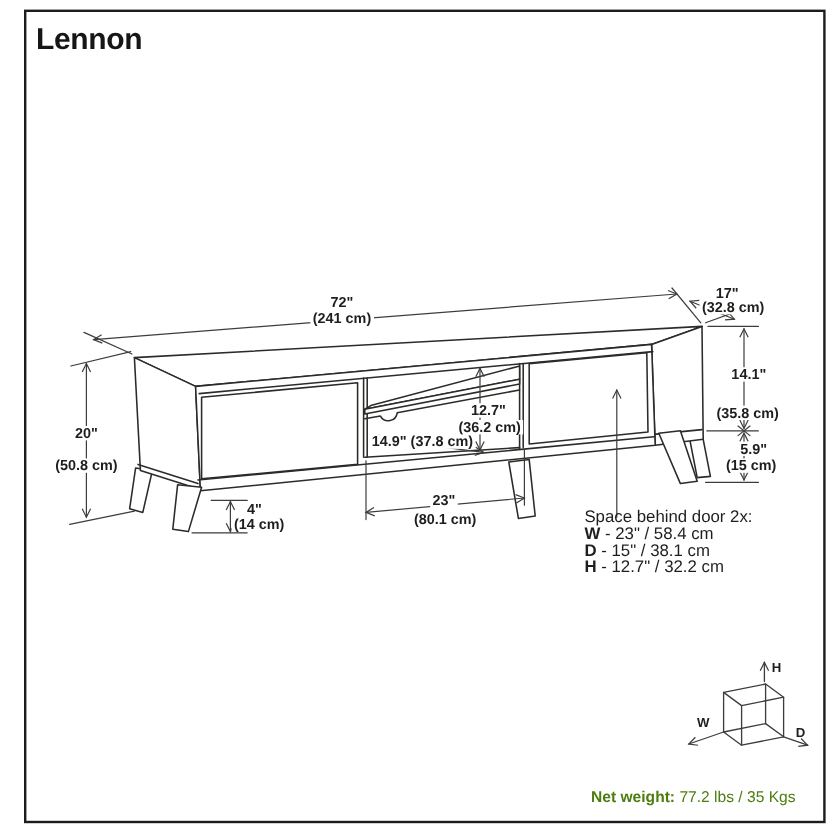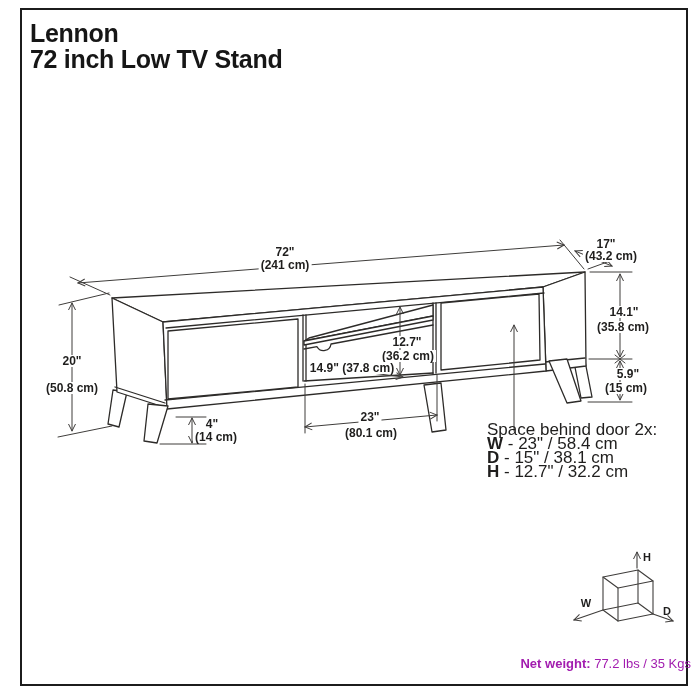--- a/index.html
+++ b/index.html
@@ -5,36 +5,35 @@
   html,body{margin:0;padding:0;background:#fff;}
   .page{position:relative;width:700px;height:700px;background:#fff;overflow:hidden;
         font-family:"Liberation Sans",sans-serif;color:#1f1e1d;}
   .frame{position:absolute;left:20px;top:8px;width:668px;height:678px;
          border:2px solid #1c1c1c;box-sizing:border-box;}
   .title{position:absolute;left:30px;top:20px;font-weight:700;font-size:25px;
          line-height:26px;color:#161616;letter-spacing:-0.3px;}
   svg.art{position:absolute;left:0;top:0;pointer-events:none;}
   .dim{position:absolute;transform:translate(-50%,-50%);font-weight:700;font-size:12px;
        line-height:12px;background:#fff;padding:0 2px;white-space:nowrap;color:#1f1e1d;}
-  .sbd{position:absolute;left:487px;top:423px;font-size:17px;line-height:14px;color:#1f1e1d;}
+  .sbd{position:absolute;left:487px;top:423px;font-size:14px;line-height:14px;color:#1f1e1d;}
   .sbd b{font-weight:700;}
   .axis{position:absolute;transform:translate(-50%,-50%);font-weight:700;font-size:11px;color:#1f1e1d;}
-  .netweight{position:absolute;left:498px;top:656px;width:193px;text-align:right;
-             font-size:13px;line-height:16px;color:#a21caf;}
+  .netweight{position:absolute;left:470px;top:656px;width:193px;text-align:right;
+             font-size:13px;line-height:16px;color:#4d7c0f;}
   .netweight b{font-weight:700;}
 </style>
 </head>
 <body>
 
 <div class="page">
   <div class="frame"></div>
 
   <div class="title">
     <div>Lennon</div>
-    <div>72 inch Low TV Stand</div>
   </div>
 
   <svg class="art" width="700" height="700" viewBox="0 0 700 700">
     <defs>
       <marker id="aE" markerUnits="userSpaceOnUse" markerWidth="16" markerHeight="16" refX="0" refY="0" orient="auto" overflow="visible">
         <path d="M-7,-3.5 L0,0 L-7,3.5" fill="none" stroke="#3f3d3b" stroke-width="1"></path>
       </marker>
       <marker id="aS" markerUnits="userSpaceOnUse" markerWidth="16" markerHeight="16" refX="0" refY="0" orient="auto" overflow="visible">
         <path d="M7,-3.5 L0,0 L7,3.5" fill="none" stroke="#3f3d3b" stroke-width="1"></path>
       </marker>
@@ -117,27 +116,27 @@
       <line x1="637" y1="568" x2="637" y2="552" marker-end="url(#aE)"></line>
       <line x1="603" y1="610" x2="574" y2="620" marker-end="url(#aE)"></line>
       <line x1="653" y1="614" x2="673" y2="621" marker-end="url(#aE)"></line>
     </g>
   </svg>
 
   <div class="dim" style="left:285px;top:252px">72"</div>
   <div class="dim" style="left:285px;top:265px">(241 cm)</div>
 
   <div class="dim" style="left:606px;top:244px">17"</div>
-  <div class="dim" style="left:611px;top:256px">(43.2 cm)</div>
+  <div class="dim" style="left:611px;top:256px">(32.8 cm)</div>
 
   <div class="dim" style="left:72px;top:361px">20"</div>
   <div class="dim" style="left:72px;top:388px">(50.8 cm)</div>
 
   <div class="dim" style="left:624px;top:312px">14.1"</div>
-  <div class="dim" style="left:623px;top:327px">(35.8 cm)</div>
+  <div class="dim" style="left:623px;top:344px">(35.8 cm)</div>
 
   <div class="dim" style="left:628px;top:374px">5.9"</div>
   <div class="dim" style="left:626px;top:388px">(15 cm)</div>
 
   <div class="dim" style="left:407px;top:342px">12.7"</div>
   <div class="dim" style="left:408px;top:356px">(36.2 cm)</div>
 
   <div class="dim" style="left:352px;top:368px">14.9" (37.8 cm)</div>
 
   <div class="dim" style="left:212px;top:424px">4"</div>

